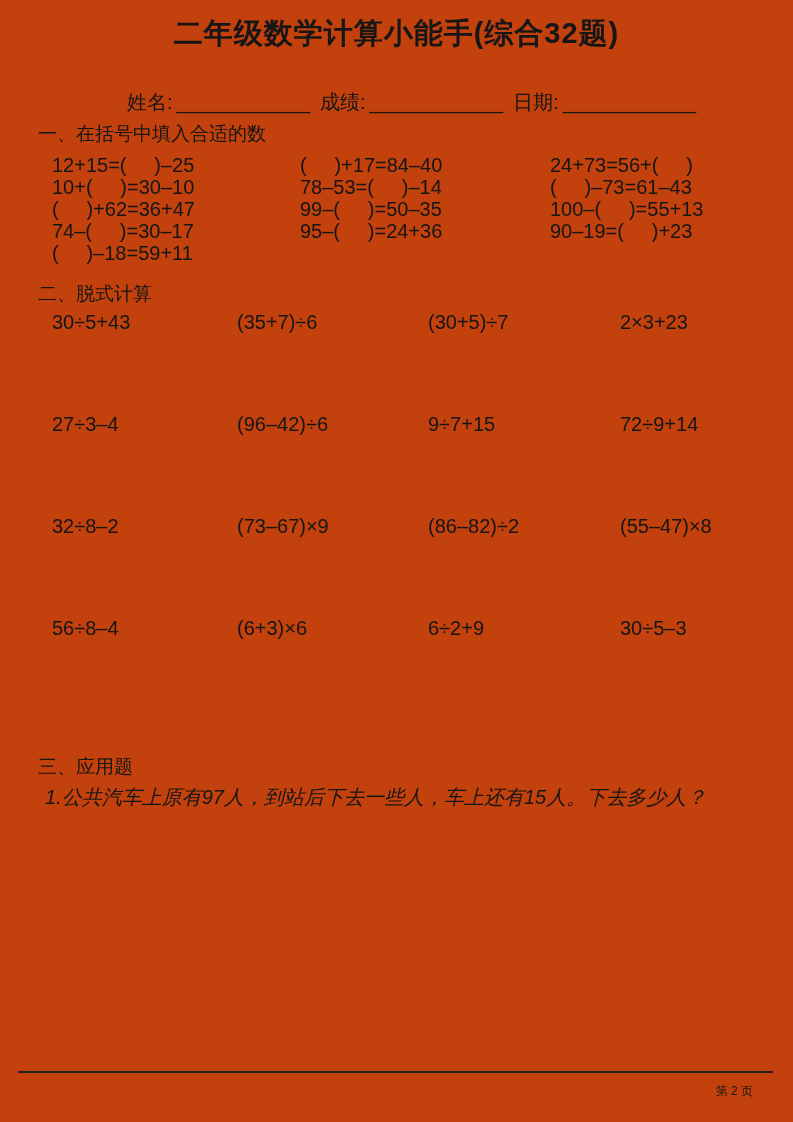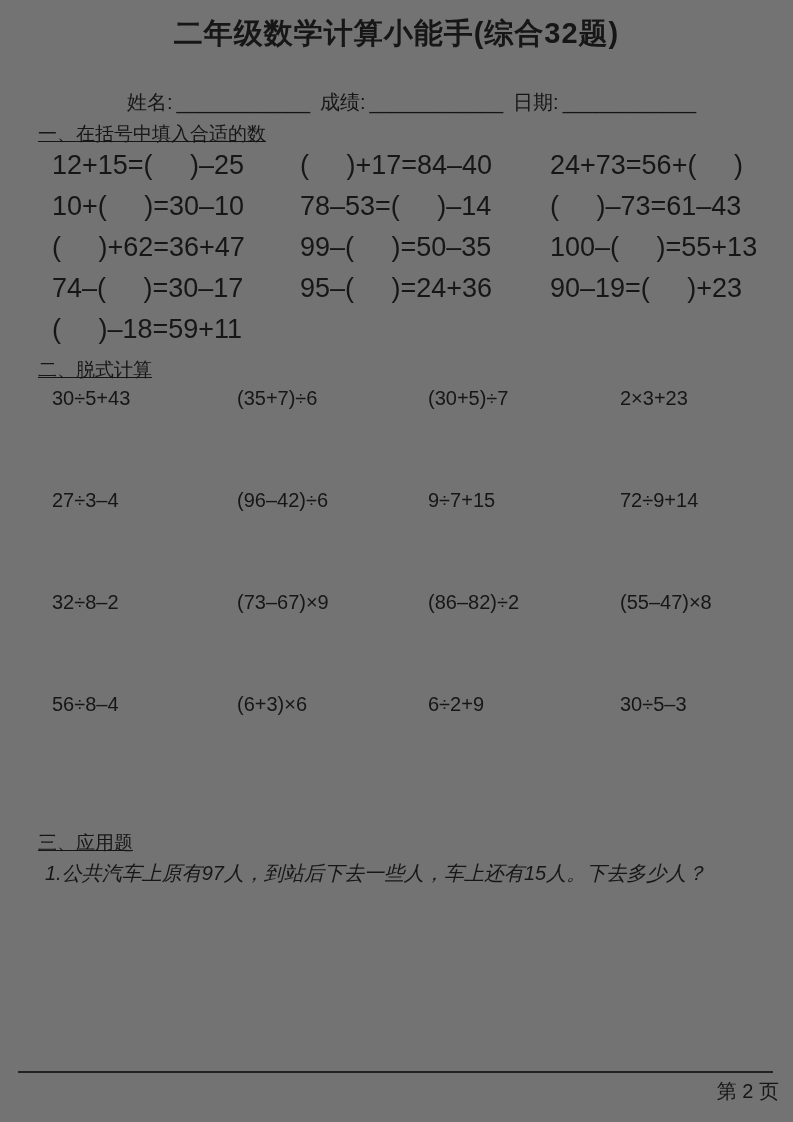--- a/index.html
+++ b/index.html
@@ -6,21 +6,21 @@
   body {
     width: 793px; height: 1122px;
     background: #ffffff;
     font-family: "Liberation Sans", "DejaVu Sans", sans-serif;
     color: #161616;
   }
   .page {
     position: relative;
     width: 793px; height: 1122px;
     overflow: hidden;
-    background: #737373;
+    background: #c2410c;
   }
   .doc-title {
     margin: 0;
     padding-top: 16px;
     text-align: center;
     font-size: 29px;
     line-height: 34px;
     font-weight: bold;
     letter-spacing: 1px;
   }
@@ -30,30 +30,28 @@
     line-height: 24px;
     white-space: pre;
   }
   .info-row .label { margin-right: 4px; }
   .info-row .blank { margin-right: 10px; letter-spacing: 0px; }
   .sec-heading {
     margin: 8px 0 0 38px;
     font-size: 19px;
     line-height: 24px;
     font-weight: 500;
-    text-decoration: underline;
   }
   .sec-heading.h2 { margin-top: 18px; }
   .sec-heading.h3 { margin-top: 116px; }
   .grid1 {
     margin: 8px 16px 0 52px;
     display: grid;
     grid-template-columns: 248px 250px 1fr;
-    row-gap: 19px;
-    font-size: 27px;
+    font-size: 20px;
     line-height: 22px;
     white-space: pre;
   }
   .grid2 {
     margin: 5px 0 0 52px;
     display: grid;
     grid-template-columns: 185px 191px 192px 1fr;
     row-gap: 80px;
     font-size: 20px;
     line-height: 22px;
@@ -66,22 +64,22 @@
     font-style: italic;
   }
   .footer-rule {
     position: absolute;
     left: 18px; right: 20px; top: 1071px;
     height: 2px;
     background: #222222;
   }
   .footer-page {
     position: absolute;
-    right: 14px; top: 1081px;
-    font-size: 20px;
+    right: 40px; top: 1081px;
+    font-size: 12px;
     line-height: 20px;
   }
 </style>
 </head>
 <body>
 
 <div class="page">
 
   <h1 class="doc-title">二年级数学计算小能手(综合32题)</h1>
 

